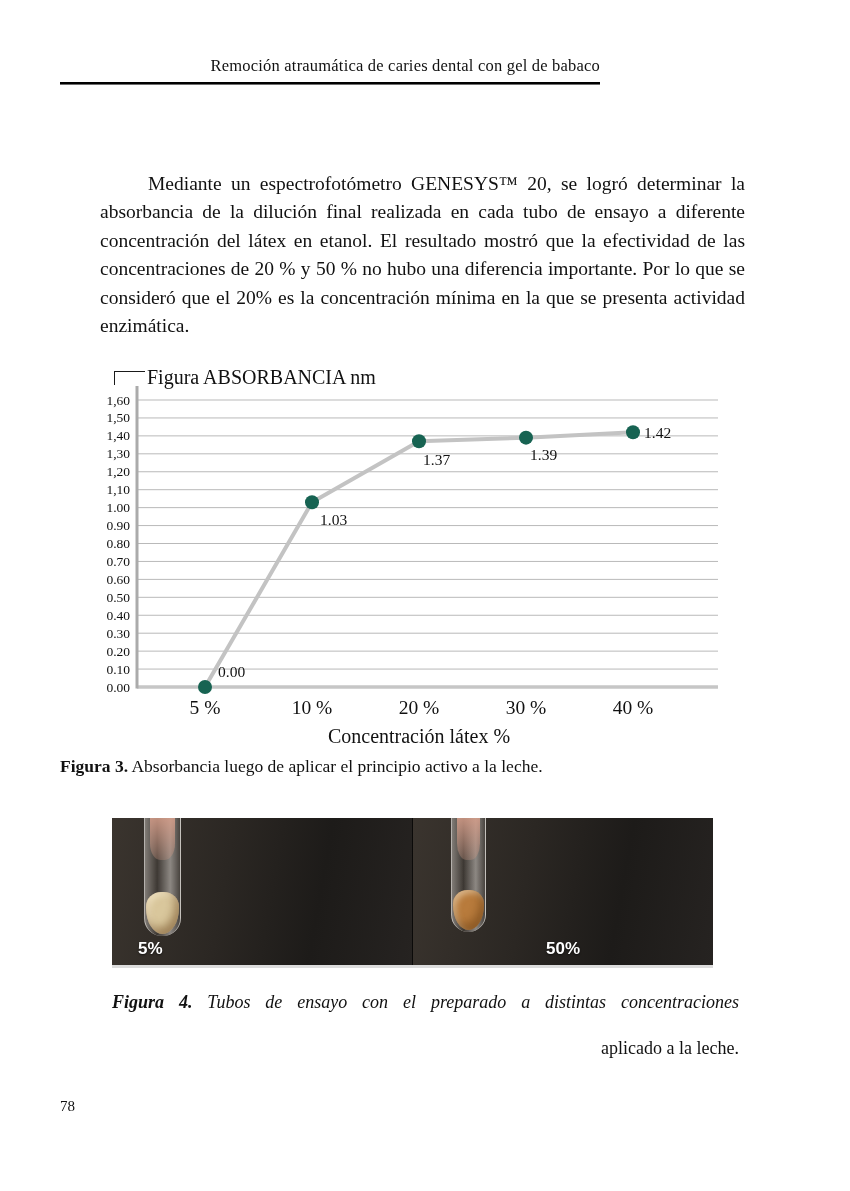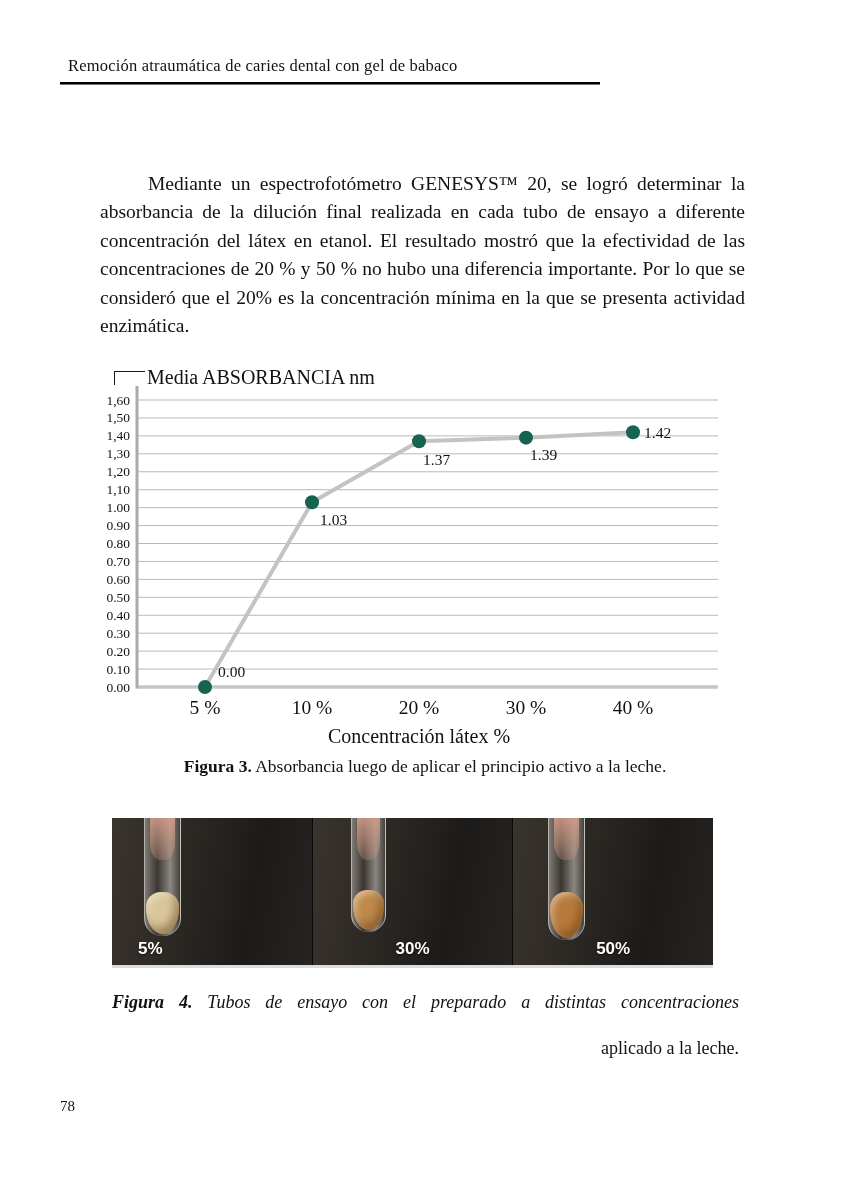--- a/index.html
+++ b/index.html
@@ -1,36 +1,36 @@
 <!DOCTYPE html>
 <html><head>
 <meta charset="utf-8">
 <style>
   html,body{margin:0;padding:0;}
   body{
     width:850px;height:1191px;position:relative;background:#ffffff;
     font-family:"Liberation Serif", serif;color:#111;overflow:hidden;
   }
   
-  .running-header{position:absolute;left:60px;top:56px;width:540px;}
+  .running-header{position:absolute;left:60px;top:56px;width:540px;text-align:right;}
   .running-header .hdr-text{font-size:16.5px;letter-spacing:.2px;display:block;padding-left:8px;}
   .hdr-rule{margin-top:6px;height:3px;background:linear-gradient(#000 0 60%, #6e6e6e 60% 100%);}
   
   .body-paragraph{
     position:absolute;left:100px;top:150px;width:645px;
     font-size:19.5px;line-height:28.6px;text-align:justify;text-indent:48px;
   }
   
   .chart-block{position:absolute;left:100px;top:366px;width:650px;height:392px;}
   .chart-legend{position:absolute;left:14px;top:0;display:flex;align-items:flex-start;height:24px;}
   .legend-key{display:inline-block;width:30px;height:13px;border-top:1.5px solid #1a1a1a;border-left:1.5px solid #1a1a1a;margin-top:5px;}
   .legend-label{font-size:20px;margin-left:2px;white-space:nowrap;}
   .chart-svg{position:absolute;left:0;top:20px;font-family:"Liberation Serif", serif;}
   
-  .fig3-caption{position:absolute;left:60px;top:756px;width:730px;text-align:center;font-size:17.5px;}
+  .fig3-caption{position:absolute;left:60px;top:756px;width:730px;text-align:left;font-size:17.5px;}
   .fig4-caption{position:absolute;left:112px;top:992px;width:627px;font-size:18px;}
   .fig4-line1{text-align:justify;text-align-last:justify;font-style:italic;}
   .fig4-line2{text-align:right;margin-top:25px;}
   .fig-label{font-weight:bold;}
   
   .photo{
     position:absolute;left:112px;top:818px;width:601px;height:150px;
     display:flex;gap:1px;background:#0b0a09;border-bottom:3px solid #dcdcdc;box-sizing:border-box;
   }
   .panel{position:relative;flex:1;overflow:hidden;
@@ -68,21 +68,21 @@
 <div class="running-header">
   <span class="hdr-text">Remoción atraumática de caries dental con gel de babaco</span>
   <div class="hdr-rule"></div>
 </div>
 
 <p class="body-paragraph">Mediante un espectrofotómetro GENESYS™ 20, se logró determinar la absorbancia de la dilución final realizada en cada tubo de ensayo a diferente concentración del látex en etanol. El resultado mostró que la efectividad de las concentraciones de 20 % y 50 % no hubo una diferencia importante. Por lo que se consideró que el 20% es la concentración mínima en la que se presenta actividad enzimática.</p>
 
 <div class="chart-block">
   <div class="chart-legend">
     <span class="legend-key"></span>
-    <span class="legend-label">Media ABSORBANCIA nm</span>
+    <span class="legend-label">Figura ABSORBANCIA nm</span>
   </div>
   <svg class="chart-svg" width="650" height="368" viewBox="0 0 650 368">
       <line x1="37" y1="14" x2="618" y2="14" stroke="#b9b9b9" stroke-width="1"></line>
       <text x="30" y="18.5" text-anchor="end" font-size="13.5" fill="#111">1,60</text>
       <line x1="37" y1="31.9375" x2="618" y2="31.9375" stroke="#b9b9b9" stroke-width="1"></line>
       <text x="30" y="36.4375" text-anchor="end" font-size="13.5" fill="#111">1,50</text>
       <line x1="37" y1="49.875" x2="618" y2="49.875" stroke="#b9b9b9" stroke-width="1"></line>
       <text x="30" y="54.375" text-anchor="end" font-size="13.5" fill="#111">1,40</text>
       <line x1="37" y1="67.8125" x2="618" y2="67.8125" stroke="#b9b9b9" stroke-width="1"></line>
       <text x="30" y="72.3125" text-anchor="end" font-size="13.5" fill="#111">1,30</text>
@@ -141,27 +141,20 @@
     <div class="panel">
       <div class="tube">
         <div class="tube-cap"></div>
         <div class="sediment" style="background: rgb(217, 199, 156);"></div>
       </div>
       <div class="panel-label">5%</div>
     </div>
     <div class="panel">
       <div class="tube">
         <div class="tube-cap"></div>
-        <div class="sediment" style="background: rgb(193, 138, 75);"></div>
-      </div>
-      <div class="panel-label">30%</div>
-    </div>
-    <div class="panel">
-      <div class="tube">
-        <div class="tube-cap"></div>
         <div class="sediment" style="background: rgb(184, 123, 60);"></div>
       </div>
       <div class="panel-label">50%</div>
     </div>
   </div>
 
 <div class="fig4-caption">
   <div class="fig4-line1"><span class="fig-label">Figura 4.</span><span> Tubos de ensayo con el preparado a distintas concentraciones</span></div>
   <div class="fig4-line2">aplicado a la leche.</div>
 </div>

